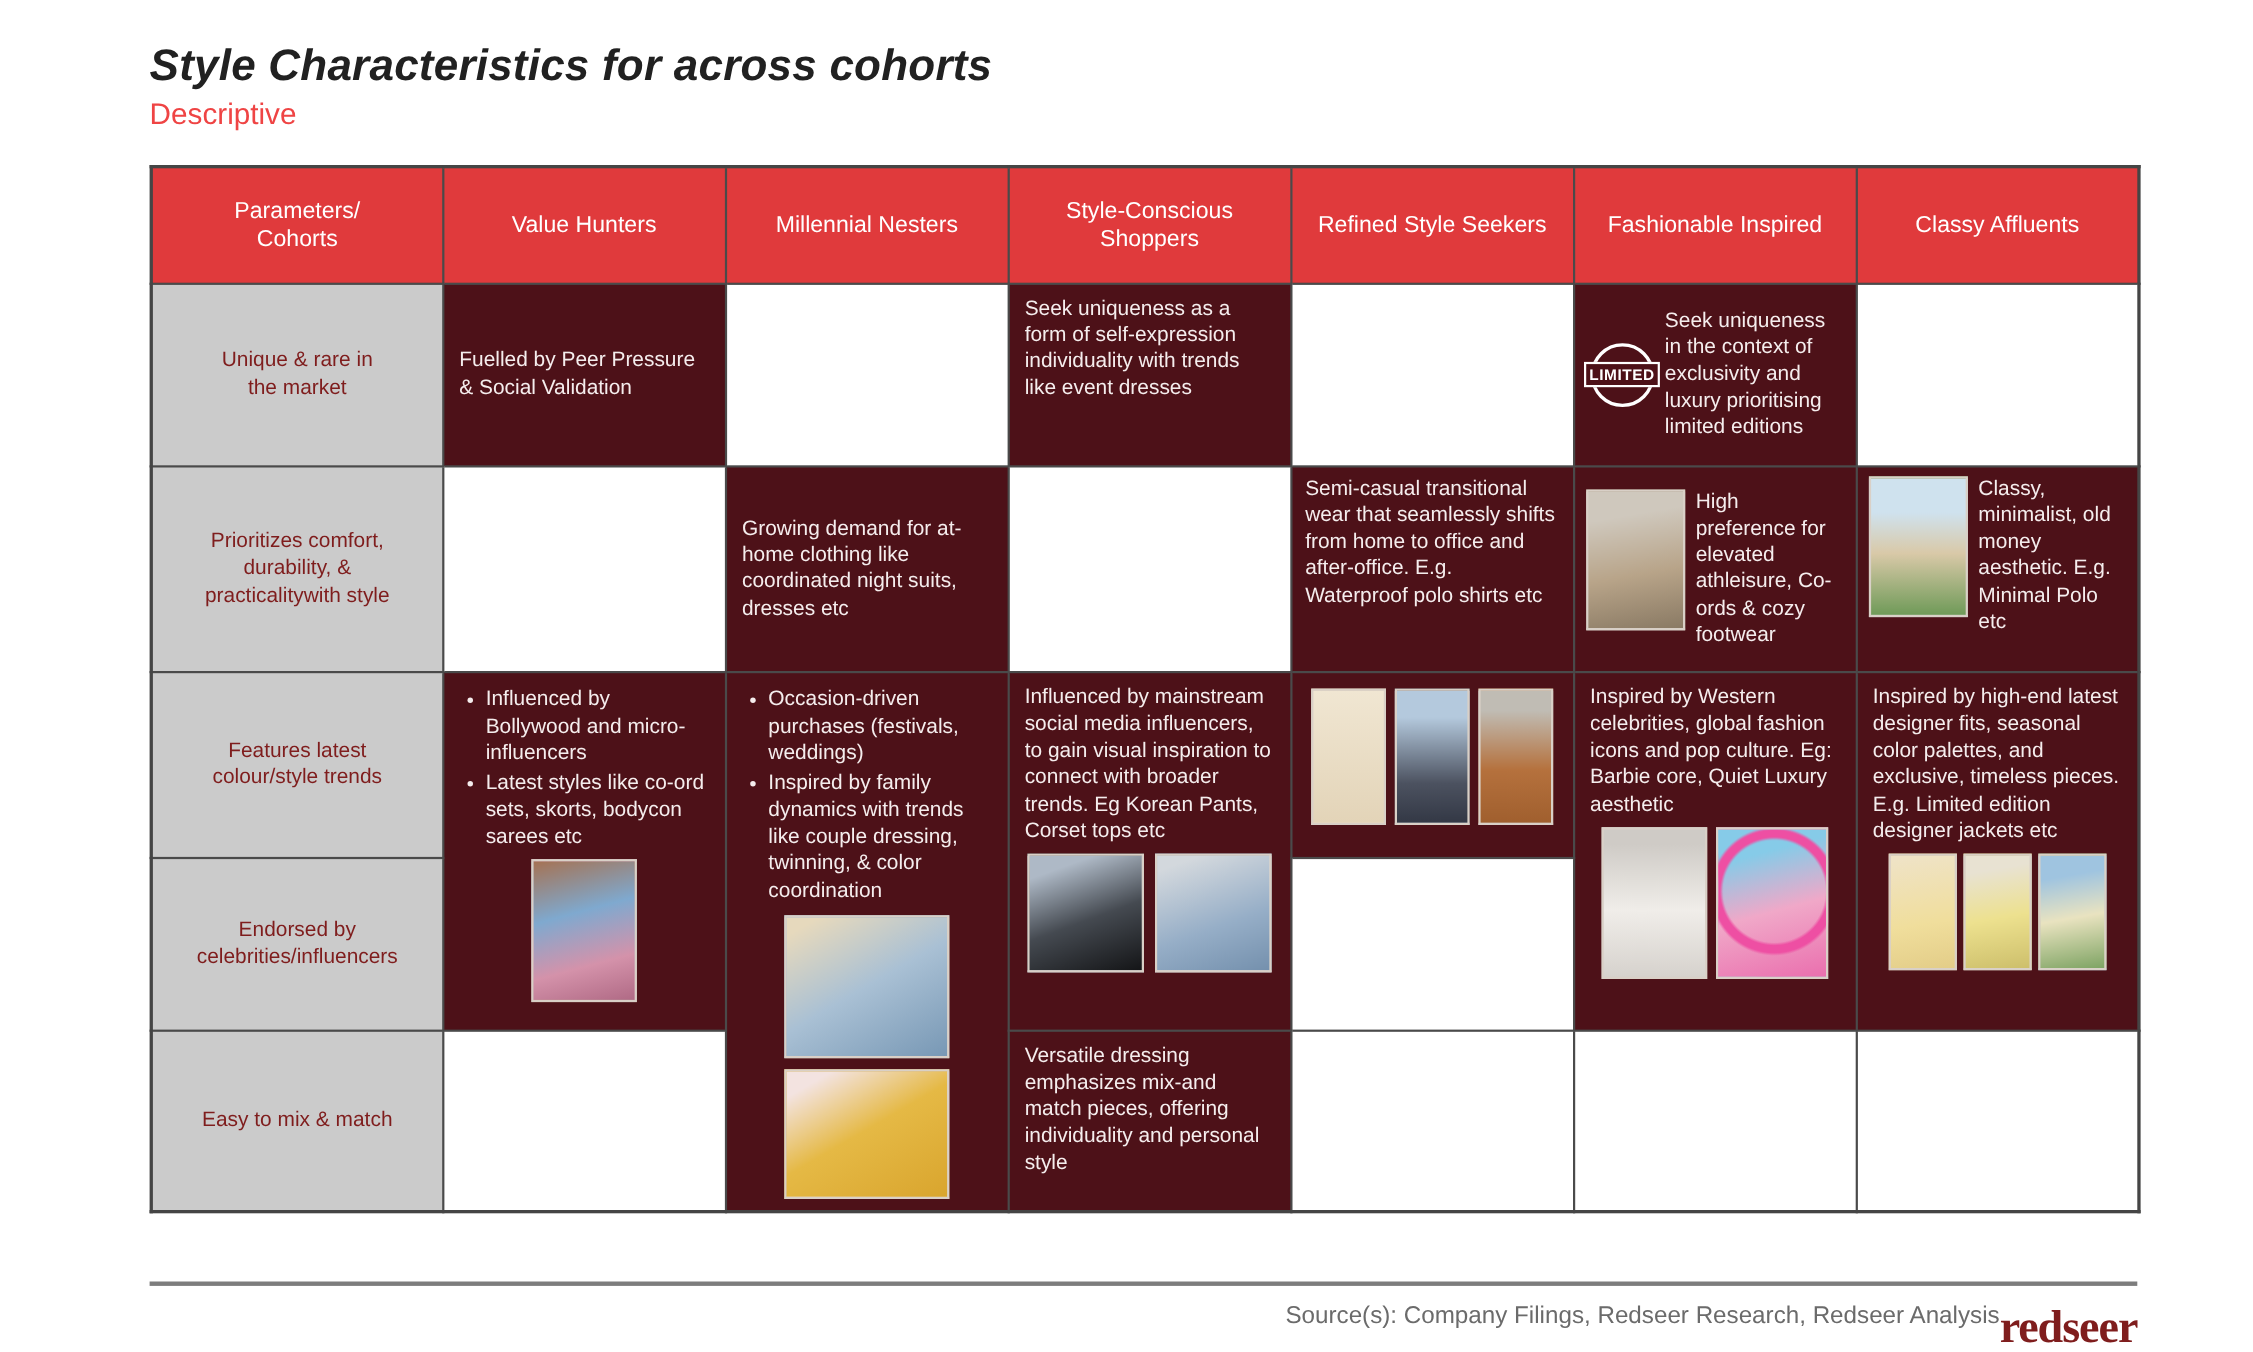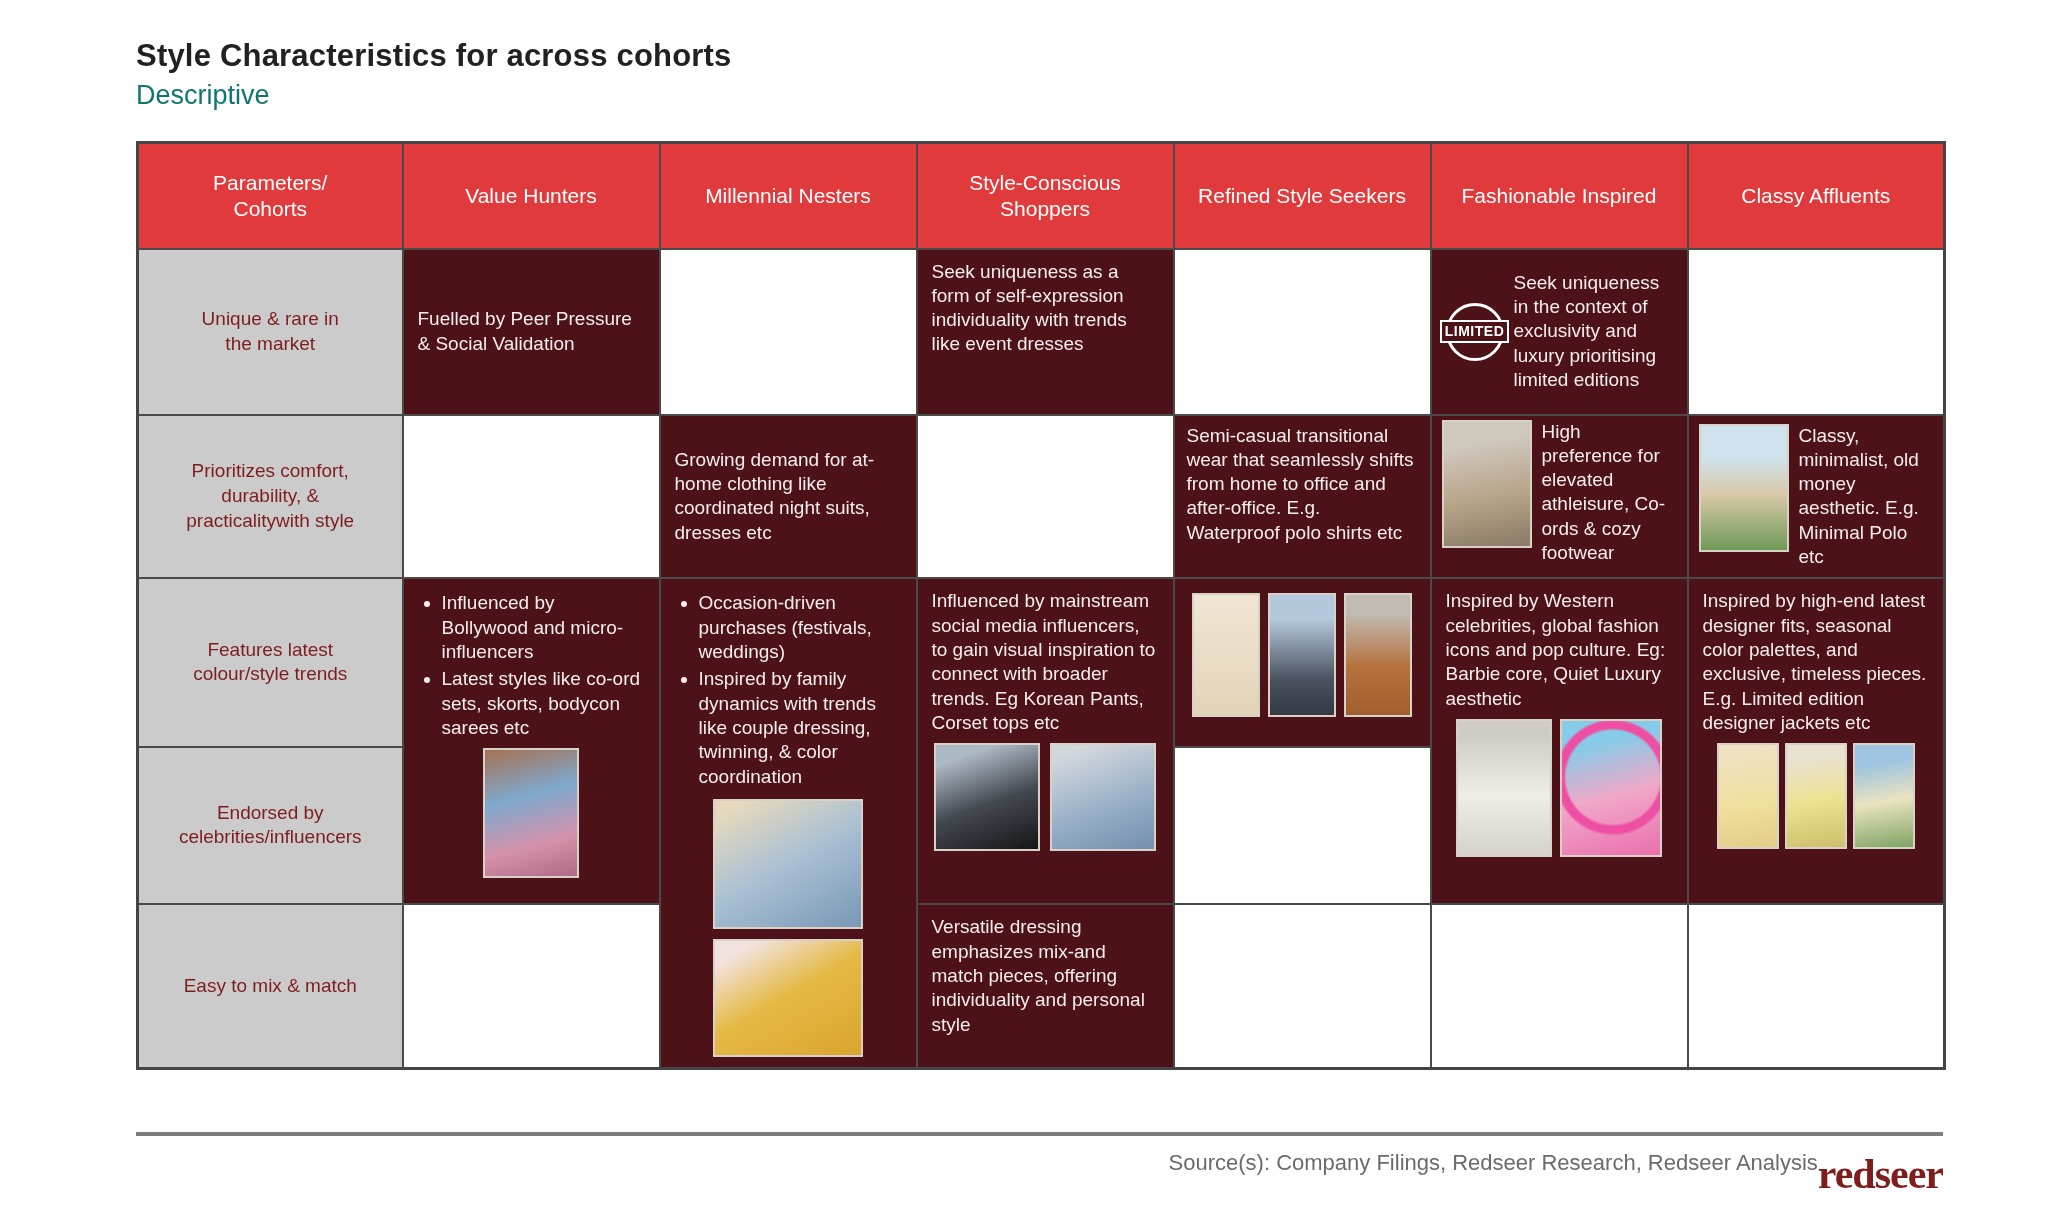--- a/index.html
+++ b/index.html
@@ -5,22 +5,22 @@
   * { box-sizing: border-box; }
   html,body { margin:0; padding:0; }
   body {
     width:2048px; height:1229px; background:#ffffff;
     font-family:"Liberation Sans", sans-serif; color:#1f1f1f;
     position:relative; overflow:hidden;
   }
   .slide { position:absolute; left:136px; top:0; width:1807px; }
 
   
-  .title { margin-top:38px; font-size:31px; font-weight:600; color:#212121; letter-spacing:0.2px; }
-  .subtitle { margin-top:6px; font-size:27px; font-weight:400; color:#0f766e; }
+  .title { margin-top:38px; font-size:40px; font-weight:600; color:#212121; letter-spacing:0.2px;font-style:italic; }
+  .subtitle { margin-top:6px; font-size:27px; font-weight:400; color:#ef4444; }
 
   
   table.matrix { border-collapse:collapse; width:1807px; margin-top:30px; table-layout:fixed; border:3px solid #454545; }
   .matrix th, .matrix td { border:2px solid #4a4a4a; padding:10px 14px; vertical-align:middle; }
   .matrix th {
     background:#E03A3C; color:#ffffff; font-weight:500; font-size:21px;
     text-align:center; height:106px; line-height:1.25;
   }
   td.rowlabel { background:#CBCBCB; color:#7f1d1d; text-align:center; font-size:19px; line-height:1.3; }
   td.rowlabel .lbl { display:inline-block; max-width:215px; }
@@ -119,21 +119,21 @@
         </td>
         <td class="empty"></td>
       </tr>
 
       <tr class="r2">
         <td class="rowlabel"><span class="lbl">Prioritizes comfort, durability, &amp; practicalitywith style</span></td>
         <td class="empty"></td>
         <td class="dark">Growing demand for at-home clothing like coordinated night suits, dresses etc</td>
         <td class="empty"></td>
         <td class="dark top" style="padding:8px 12px">Semi-casual transitional wear that seamlessly shifts from home to office and after-office. E.g. Waterproof polo shirts etc</td>
-        <td class="dark top" style="padding:4px 10px">
+        <td class="dark top" style="padding:20px 10px">
           <div class="cell-flex" style="align-items:flex-start">
             <div class="ph ph-airport" title="woman in athleisure co-ord with luggage"></div>
             <div class="txt">High preference for elevated athleisure, Co-ords &amp; cozy footwear</div>
           </div>
         </td>
         <td class="dark top" style="padding:8px 10px">
           <div class="cell-flex" style="align-items:flex-start">
             <div class="ph ph-polo-lawn" title="man in minimal beige polo, old money aesthetic"></div>
             <div class="txt">Classy, minimalist, old money aesthetic. E.g. Minimal Polo etc</div>
           </div>

